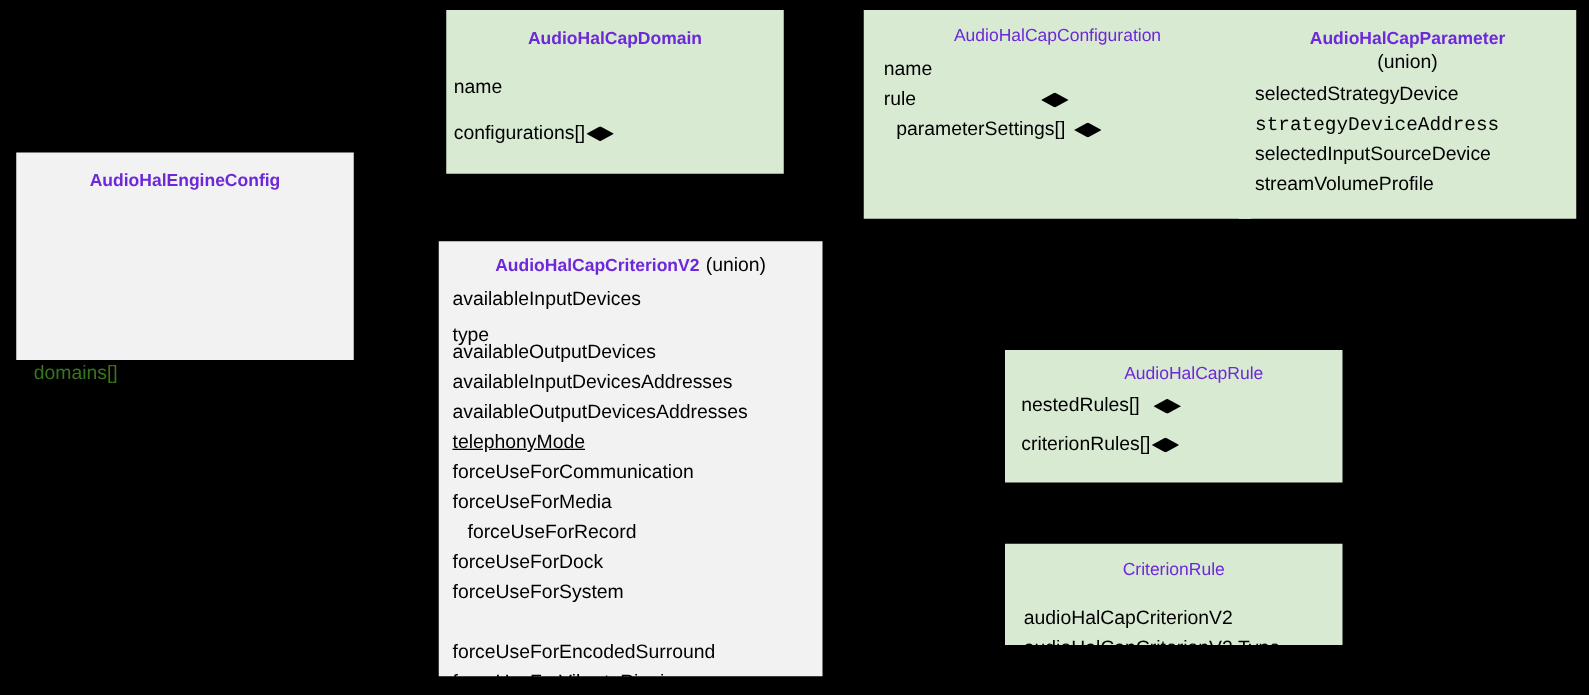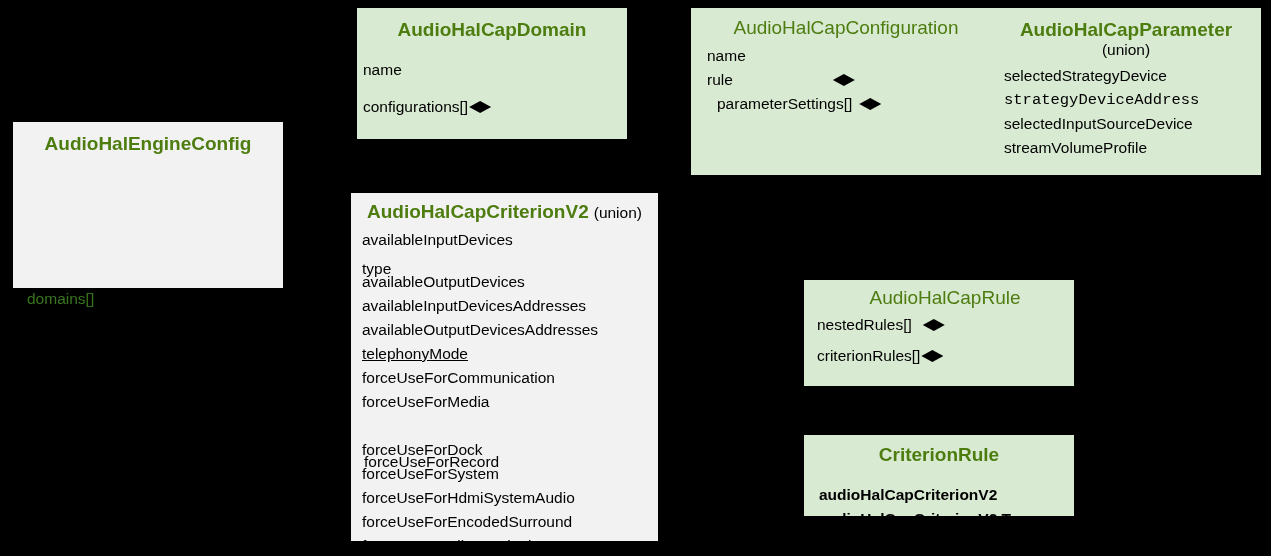--- a/index.html
+++ b/index.html
@@ -1,21 +1,21 @@
 <!DOCTYPE html>
 <html><head>
 <meta charset="utf-8">
 <style>
   html,body{margin:0;padding:0;background:#000;}
   #stage{position:relative;width:1271px;height:556px;background:#000;
          font-family:"Liberation Sans",sans-serif;overflow:hidden;}
   .box{position:absolute;box-sizing:border-box;}
   .box.green{background:#d9ead3;}
   .box.grey{background:#f2f2f2;}
-  .title{text-align:center;color:#4d7c0f;font-size:19px;line-height:20px;
+  .title{text-align:center;color:#6d28d9;font-size:14px;line-height:20px;
          white-space:nowrap;}
   .title.bold{font-weight:bold;}
   .sub{text-align:center;font-size:15.5px;line-height:20px;font-weight:normal;}
   .attr{color:#000;font-size:15.5px;line-height:20px;white-space:nowrap;}
   .attr.greenfg{color:#38761d;}
   .row{position:absolute;display:flex;align-items:center;white-space:nowrap;}
   .dia{width:22px;height:12px;background:#000;margin-left:4px;flex:0 0 auto;
        clip-path:polygon(50% 0,100% 50%,50% 100%,0 50%);}
   .hline{position:absolute;height:0;border-top:1.6px dashed #000;}
   .vline{position:absolute;width:0;border-left:1.6px dashed #000;}
@@ -96,39 +96,38 @@
       <span class="title bold" style="display:inline;">AudioHalCapCriterionV2</span><span style="display:inline;margin-left:5px;">(union)</span>
     </div>
     <div class="attr" style="position:absolute;left:11px;top:27px;margin-top:39px;">type</div>
     <div class="attr" style="position:absolute;left:11px;top:37px;">availableInputDevices</div>
     <div class="attr" style="position:absolute;left:11px;top:79px;">availableOutputDevices</div>
     <div class="attr" style="position:absolute;left:11px;top:103px;">availableInputDevicesAddresses</div>
     <div class="attr" style="position:absolute;left:11px;top:127px;">availableOutputDevicesAddresses</div>
     <div class="attr" style="position:absolute;left:11px;top:151px;text-decoration:underline;">telephonyMode</div>
     <div class="attr" style="position:absolute;left:11px;top:175px;">forceUseForCommunication</div>
     <div class="attr" style="position:absolute;left:11px;top:199px;">forceUseForMedia</div>
-    <div class="attr" style="position:absolute;left:13px;top:223px;margin-top:36px;">forceUseForRecord</div>
+    <div class="attr" style="position:absolute;left:23px;top:223px;">forceUseForRecord</div>
     <div class="attr" style="position:absolute;left:11px;top:247px;">forceUseForDock</div>
     <div class="attr" style="position:absolute;left:11px;top:271px;">forceUseForSystem</div>
-    <div class="attr" style="position:absolute;left:11px;top:295px;">forceUseForHdmiSystemAudio</div>
     <div class="attr" style="position:absolute;left:11px;top:319px;">forceUseForEncodedSurround</div>
     <div class="attr" style="position:absolute;left:11px;top:343px;">forceUseForVibrateRinging</div>
   </div>
 
   <div class="box green" style="left:804px;top:280px;width:270px;height:106px;">
-    <div class="title" style="position:absolute;left:6px;top:8px;width:100%;">AudioHalCapRule</div>
+    <div class="title" style="position:absolute;left:16px;top:8px;width:100%;">AudioHalCapRule</div>
     <div class="row" style="left:13px;top:35px;">
       <span class="attr">nestedRules[]</span>
       <span class="dia" style="margin-left:11px;"></span>
     </div>
     <div class="row" style="left:13px;top:66px;">
       <span class="attr">criterionRules[]</span>
       <span class="dia" style="margin-left:1px;"></span>
     </div>
   </div>
 
-  <div class="box green" style="left:804px;top:435px;width:270px;height:81px;font-weight:bold;">
+  <div class="box green" style="left:804px;top:435px;width:270px;height:81px;">
     <div class="title" style="position:absolute;left:0;top:10px;width:100%;">CriterionRule</div>
     <div class="attr" style="position:absolute;left:15px;top:50px;">audioHalCapCriterionV2</div>
     <div class="attr" style="position:absolute;left:15px;top:74px;">audioHalCapCriterionV2.Type</div>
   </div>
 
 </div>
 
 </body></html>

